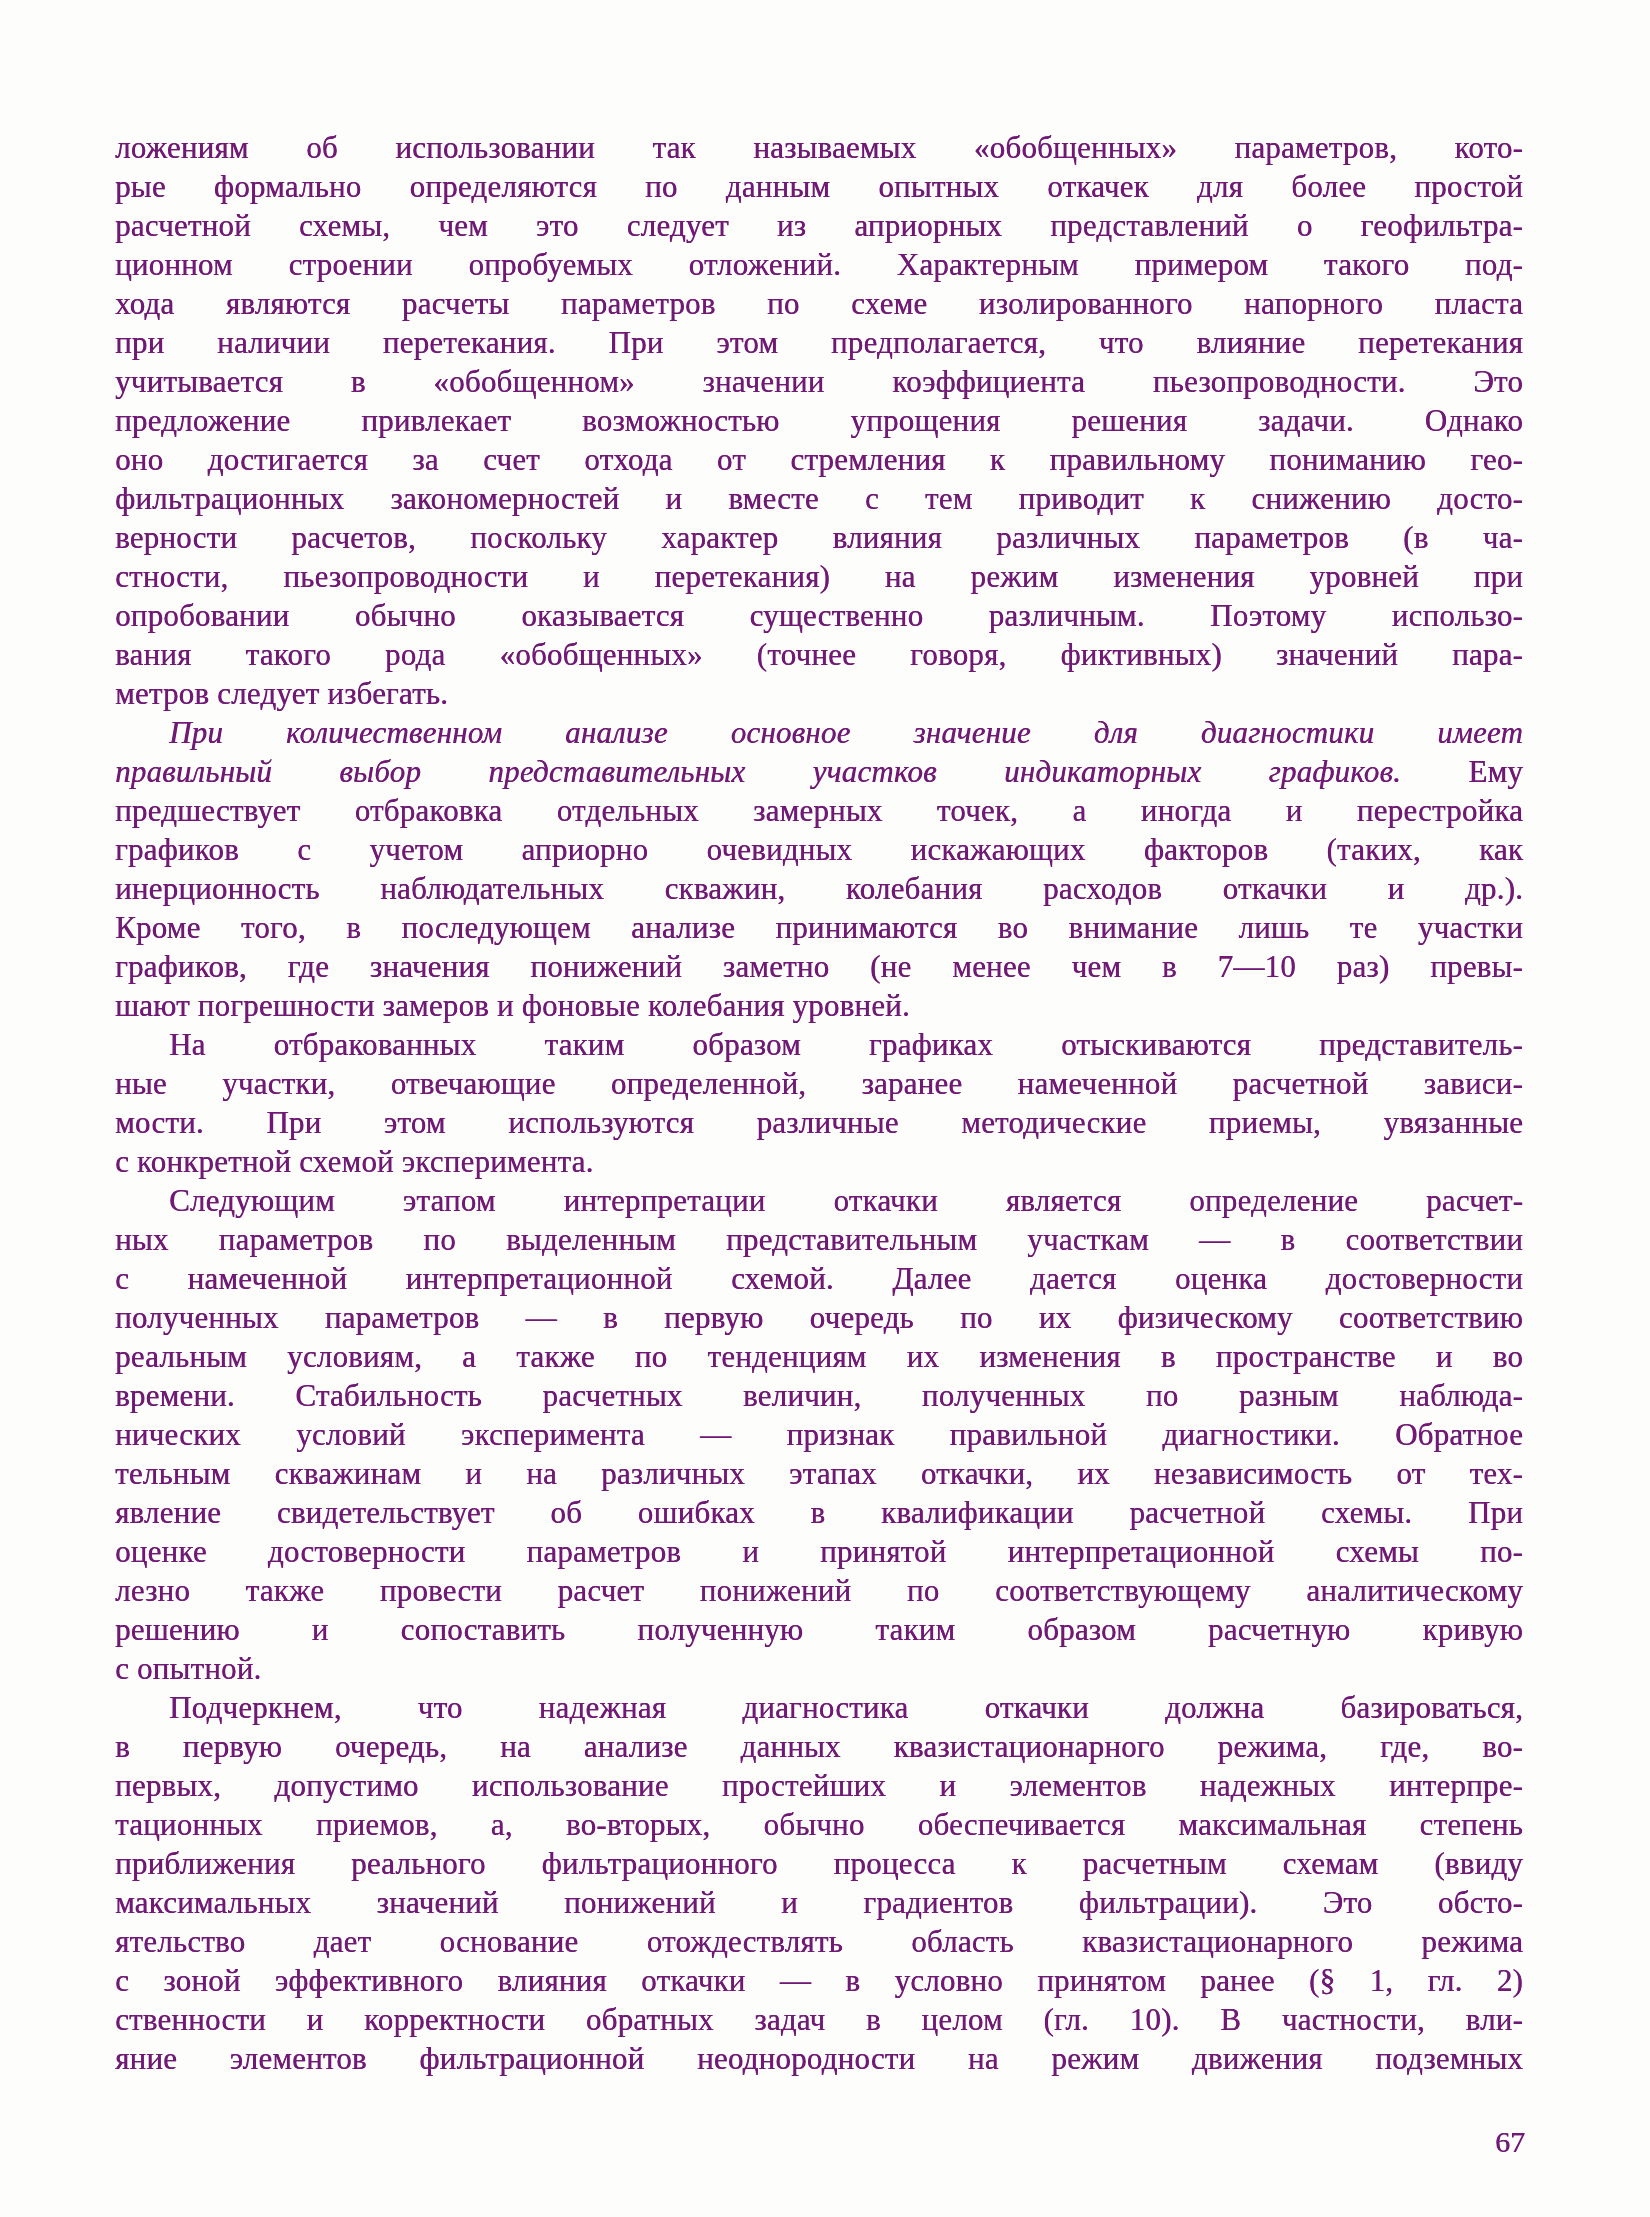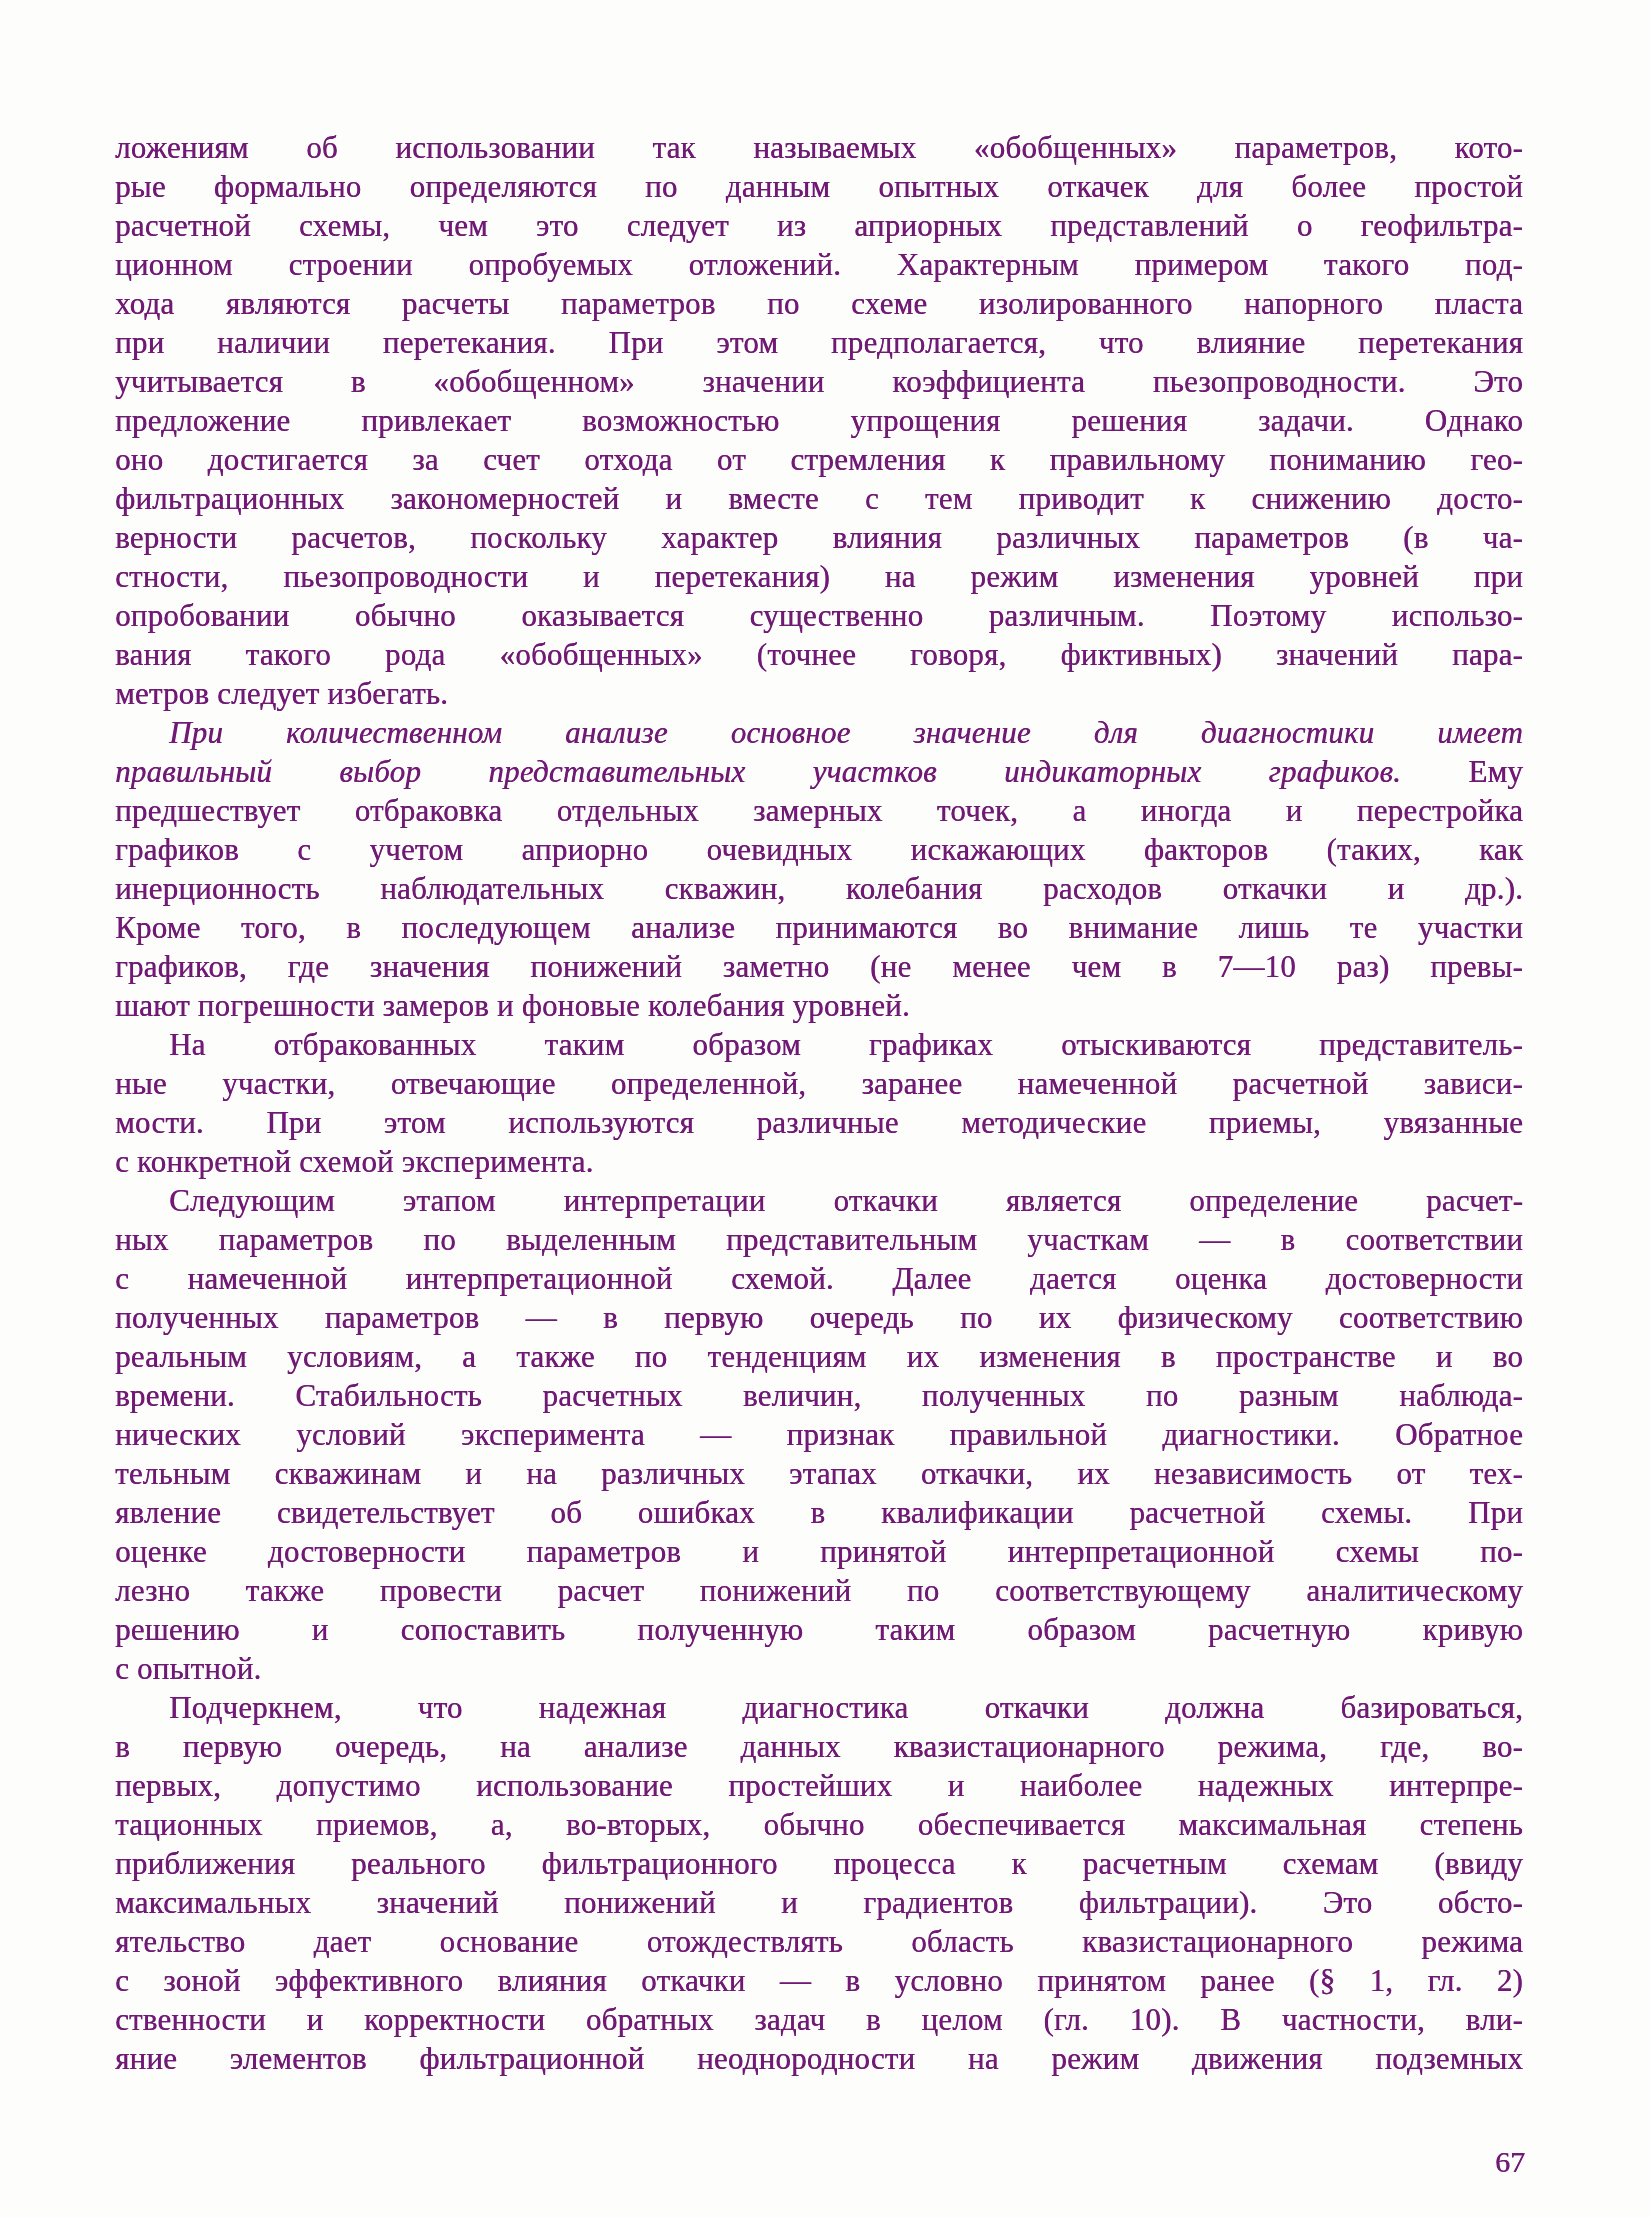--- a/index.html
+++ b/index.html
@@ -47,21 +47,20 @@
   .line .italic {
     font-style: italic;
   }
   .page-number {
     position: absolute;
     left: 1495px;
     top: 2124px;
     font-size: 30px;
     line-height: 35px;
     text-shadow: 0.4px 0 0 currentColor;
-    margin-top: 20px;
   }
 </style>
 </head>
 <body>
 
 <div class="scan-page">
   <div class="text-block">
       <div class="line"><span>ложениям об использовании так называемых «обобщенных» параметров, кото-</span></div>
       <div class="line"><span>рые формально определяются по данным опытных откачек для более простой</span></div>
       <div class="line"><span>расчетной схемы, чем это следует из априорных представлений о геофильтра-</span></div>
@@ -97,21 +96,21 @@
       <div class="line"><span>времени. Стабильность расчетных величин, полученных по разным наблюда-</span></div>
       <div class="line"><span>нических условий эксперимента — признак правильной диагностики. Обратное</span></div>
       <div class="line"><span>тельным скважинам и на различных этапах откачки, их независимость от тех-</span></div>
       <div class="line"><span>явление свидетельствует об ошибках в квалификации расчетной схемы. При</span></div>
       <div class="line"><span>оценке достоверности параметров и принятой интерпретационной схемы по-</span></div>
       <div class="line"><span>лезно также провести расчет понижений по соответствующему аналитическому</span></div>
       <div class="line"><span>решению и сопоставить полученную таким образом расчетную кривую</span></div>
       <div class="line para-end"><span>с опытной.</span></div>
       <div class="line indent"><span>Подчеркнем, что надежная диагностика откачки должна базироваться,</span></div>
       <div class="line"><span>в первую очередь, на анализе данных квазистационарного режима, где, во-</span></div>
-      <div class="line"><span>первых, допустимо использование простейших и наиболее надежных интерпре-</span></div>
+      <div class="line"><span>первых, допустимо использование простейших и элементов надежных интерпре-</span></div>
       <div class="line"><span>тационных приемов, а, во-вторых, обычно обеспечивается максимальная степень</span></div>
       <div class="line"><span>приближения реального фильтрационного процесса к расчетным схемам (ввиду</span></div>
       <div class="line"><span>максимальных значений понижений и градиентов фильтрации). Это обсто-</span></div>
       <div class="line"><span>ятельство дает основание отождествлять область квазистационарного режима</span></div>
       <div class="line"><span>с зоной эффективного влияния откачки — в условно принятом ранее (§ 1, гл. 2)</span></div>
       <div class="line"><span>ственности и корректности обратных задач в целом (гл. 10). В частности, вли-</span></div>
       <div class="line"><span>яние элементов фильтрационной неоднородности на режим движения подземных</span></div>
     </div>
   <div class="page-number">67</div>
 </div>

